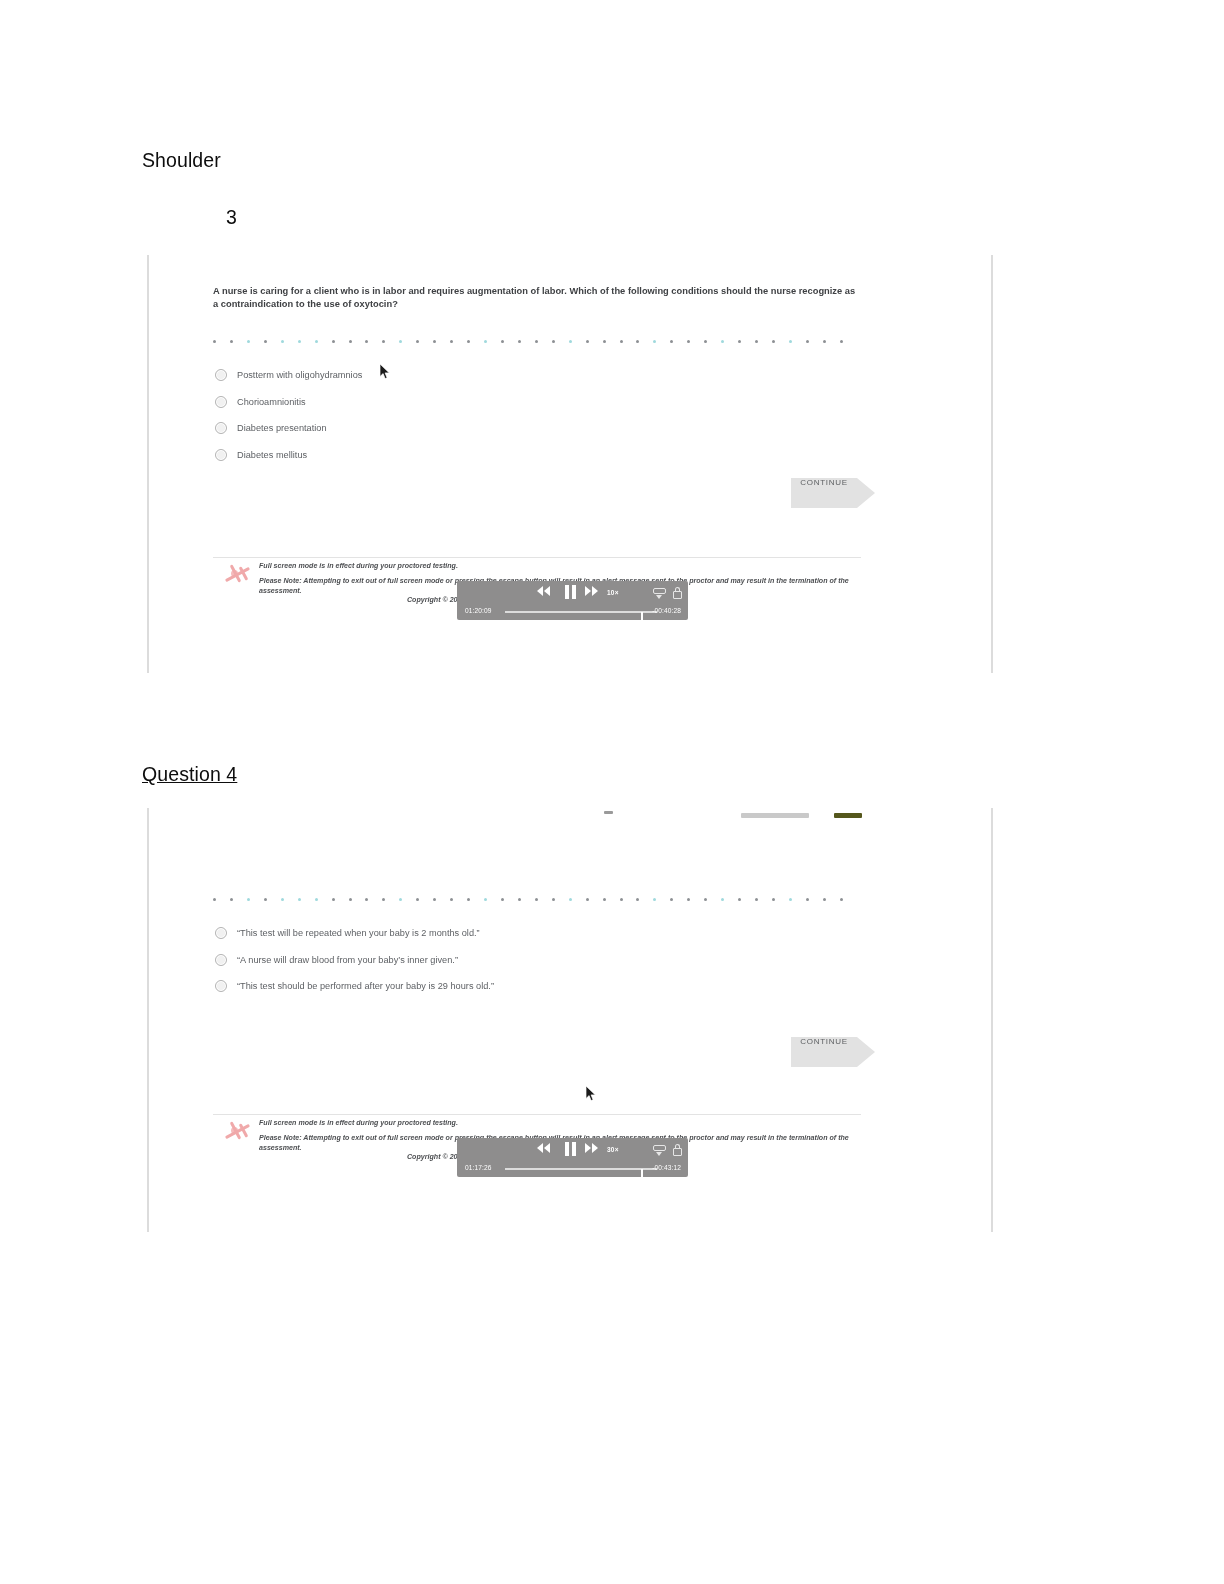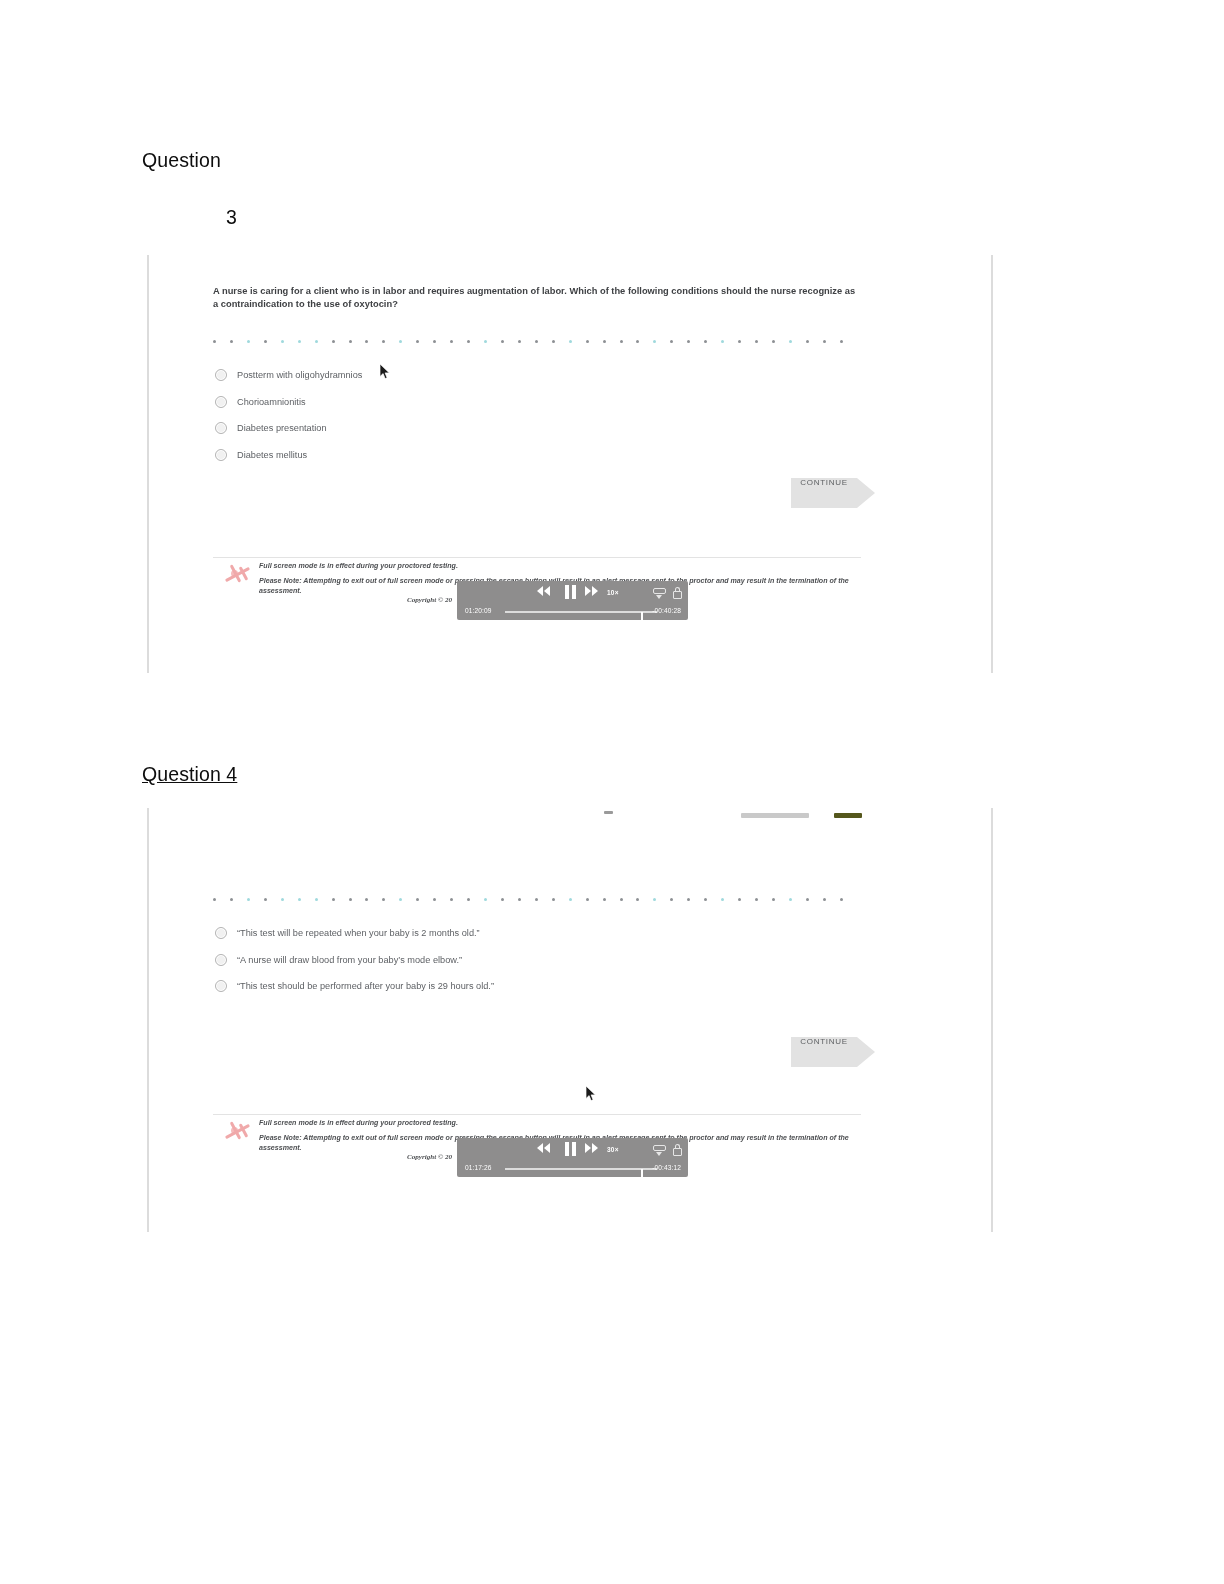--- a/index.html
+++ b/index.html
@@ -186,21 +186,21 @@
     font-size: 7.1px;
     font-weight: bold;
     font-style: italic;
     color: #4d4f52;
     line-height: 1.5;
     width: 620px;
   }
   .footer-text .ln2 { margin-top: 4px; }
   .copyright {
     position: absolute;
-    font-family: Liberation Serif, serif;
+    font-family: Liberation Sans, sans-serif;
     font-size: 7.1px;
     font-weight: bold;
     font-style: italic;
     color: #4d4f52;
     white-space: nowrap;
   }
 
   
   .player {
     position: absolute;
@@ -313,21 +313,21 @@
 
   
   .cursor { position: absolute; width: 11px; height: 16px; }
   .cursor svg { display: block; }
 </style>
 </head>
 <body>
 
 <div class="page">
 
-  <div class="doc-heading" id="heading-q3-word">Question</div>
+  <div class="doc-heading" id="heading-q3-word">Shoulder</div>
   <div class="doc-heading" id="heading-q3-num">3</div>
   <div class="doc-heading" id="heading-q4">Question 4</div>
 
   <div class="shot" id="shot-q3">
     <div class="shot-border-l"></div>
     <div class="shot-border-r"></div>
     <div class="shot-inner">
 
       <div class="stem" style="left:64px; top:30px;">A nurse is caring for a client who is in labor and requires augmentation of labor. Which of the following conditions should the nurse recognize as a contraindication to the use of oxytocin?</div>
 
@@ -507,21 +507,21 @@
           <span></span>
         </div>
 
       <div class="options" style="left:66px; top:112px;">
         <div class="opt">
           <span class="radio"></span>
           <span class="opt-label">“This test will be repeated when your baby is 2 months old.”</span>
         </div>
         <div class="opt">
           <span class="radio"></span>
-          <span class="opt-label">“A nurse will draw blood from your baby’s mode elbow.”</span>
+          <span class="opt-label">“A nurse will draw blood from your baby’s inner given.”</span>
         </div>
         <div class="opt">
           <span class="radio"></span>
           <span class="opt-label">“This test should be performed after your baby is 29 hours old.”</span>
         </div>
       </div>
 
       <div class="continue-wrap" style="left:642px; top:229px;">
         <div class="continue-body">
           <span>CONTINUE</span>

